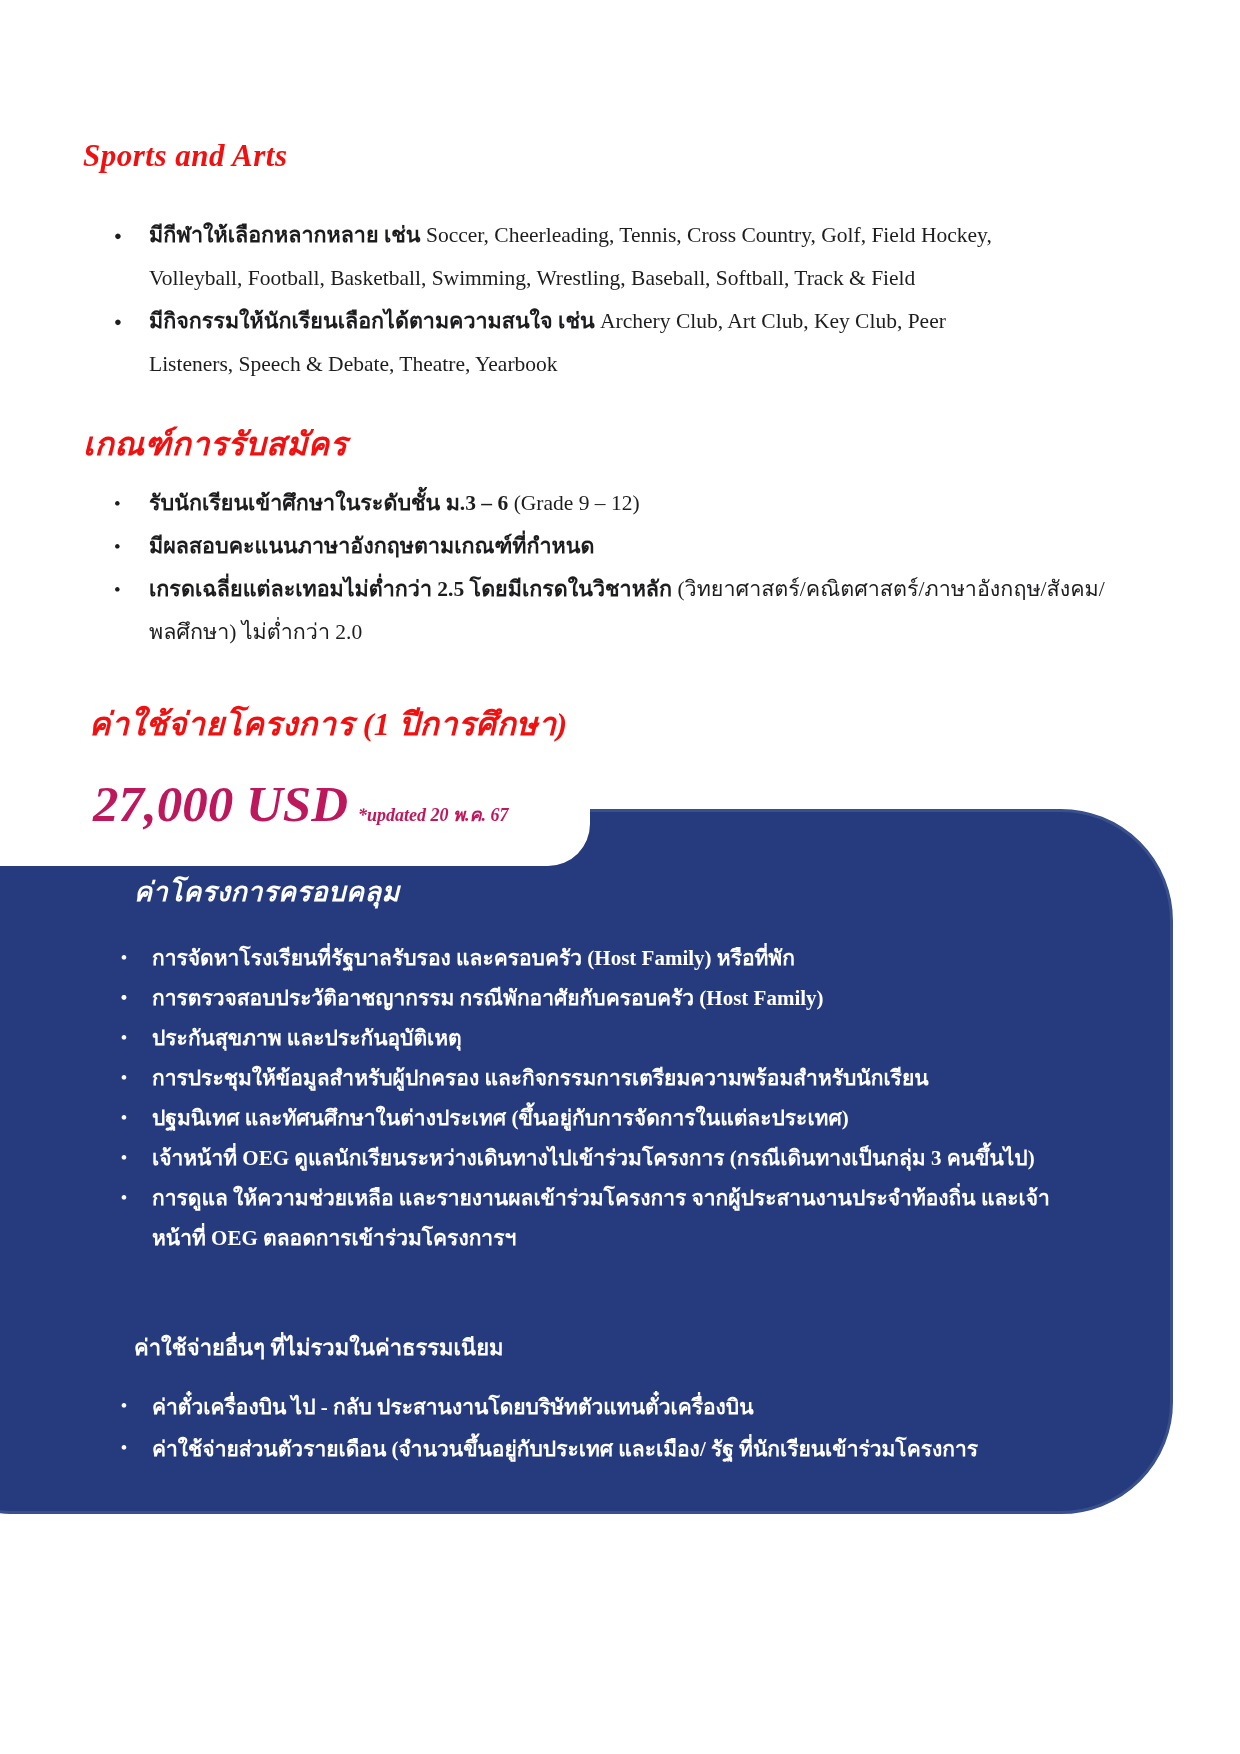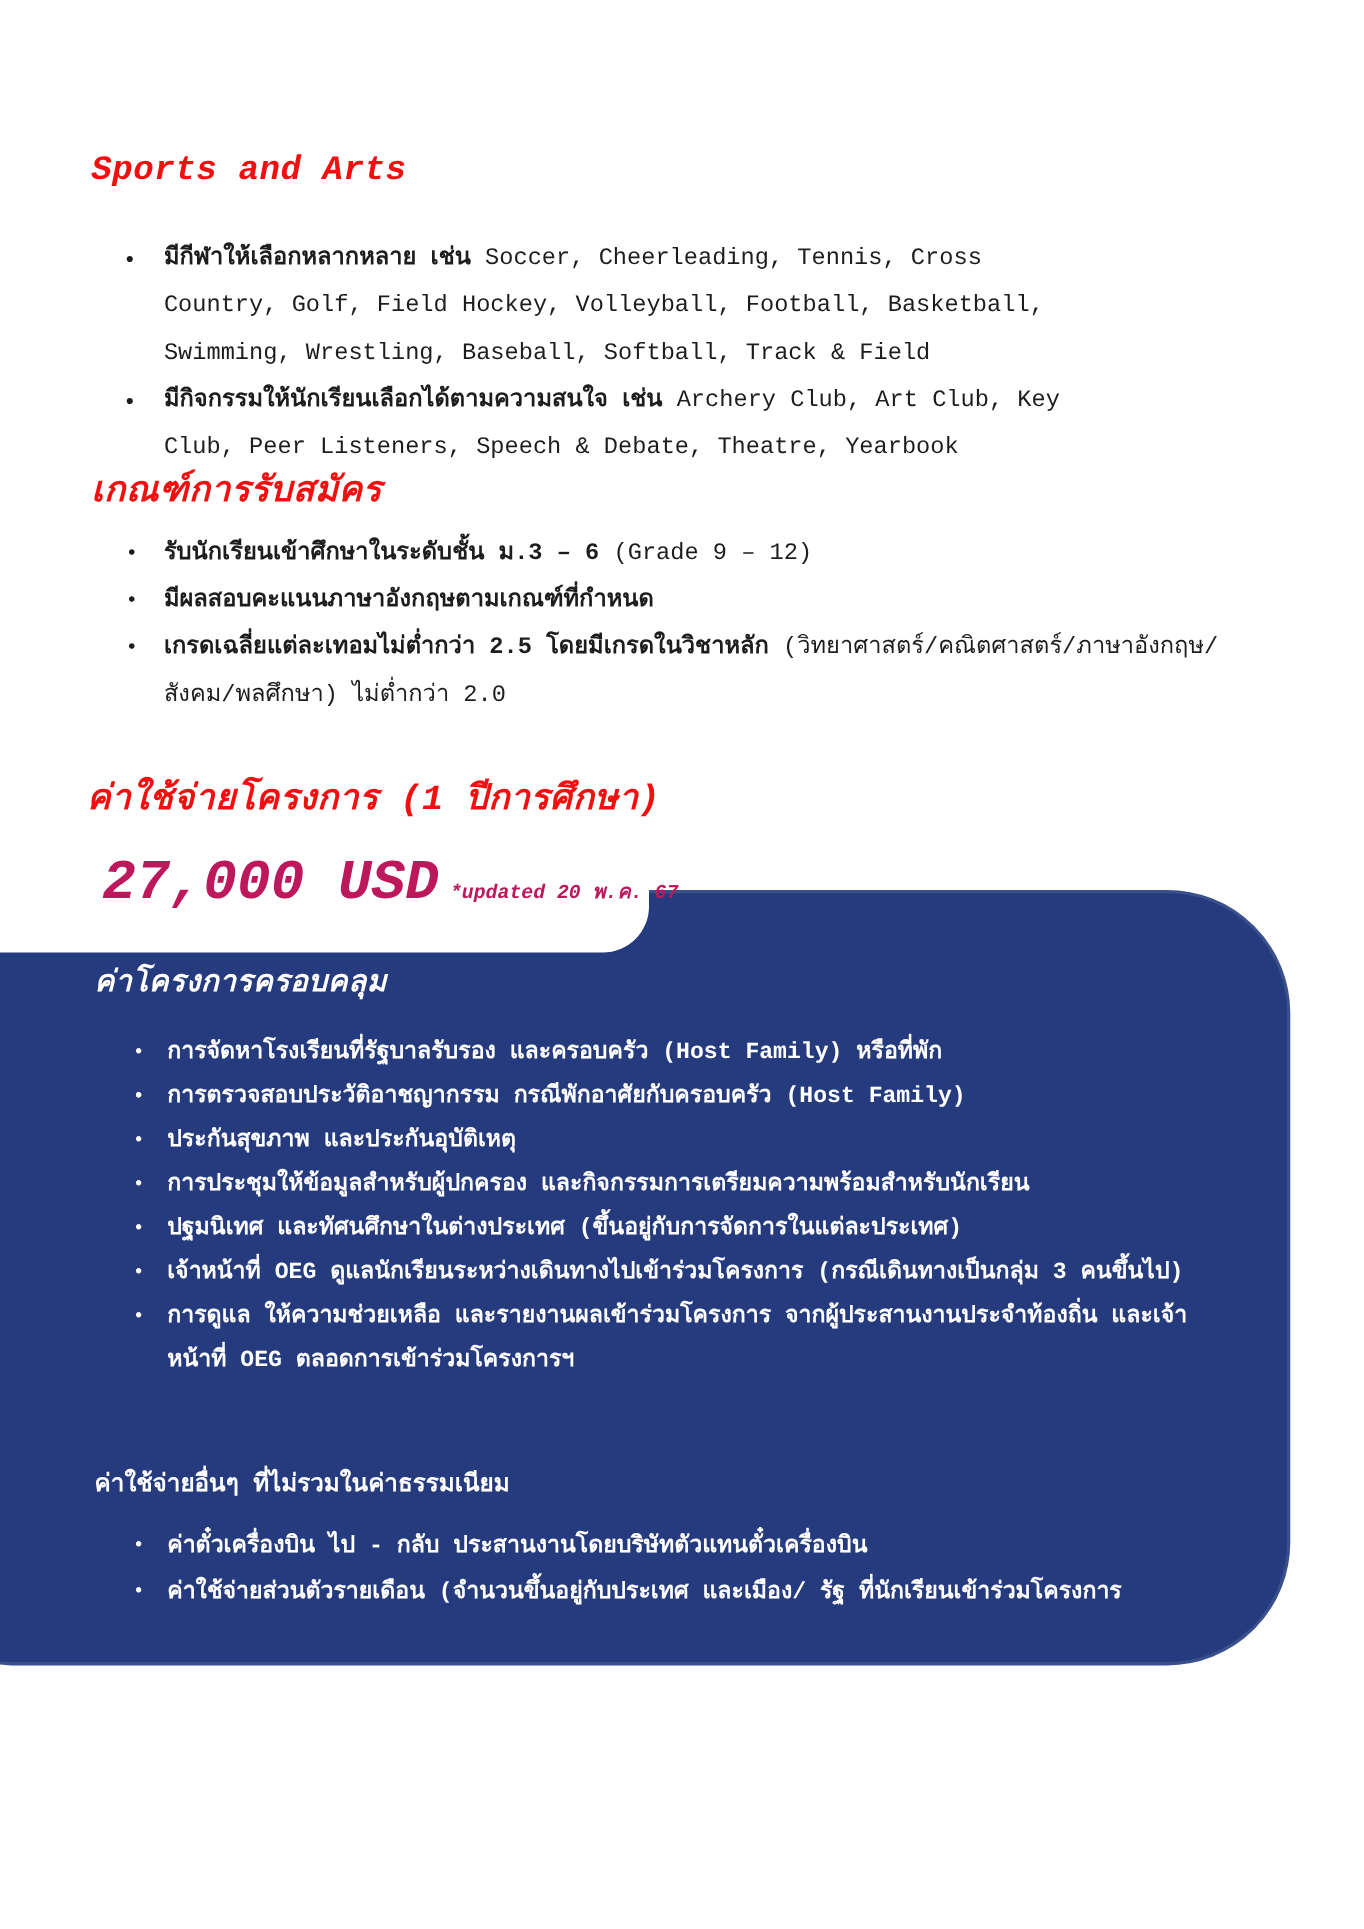--- a/index.html
+++ b/index.html
@@ -1,35 +1,35 @@
 <!DOCTYPE html>
 <html><head>
 <meta charset="utf-8">
 <style>
   html,body{margin:0;padding:0;background:#ffffff;}
   .page{
     position:relative;
     width:1240px;height:1754px;
     background:#ffffff;
     overflow:hidden;
-    font-family:Liberation Mono, monospace;
+    font-family:Liberation Serif, serif;
     color:#1d1d1f;
   }
   
   .red-head{
     position:absolute;
     font-style:italic;
     font-weight:bold;
     color:#f1100f;
     letter-spacing:.5px;
     white-space:nowrap;
   }
   #sports-title{left:83px;top:138px;font-size:31px;}
   #criteria-title{left:83px;top:418px;font-size:32px;}
-  #cost-title{left:79px;top:698px;font-size:32px;}
+  #cost-title{left:89px;top:698px;font-size:32px;}
 
   
   ul.doclist{list-style:none;margin:0;padding:0;position:absolute;}
   ul.doclist li{
     position:relative;
     padding-left:36px;
     font-size:21.5px;
     line-height:43px;
   }
   .blt{
@@ -68,21 +68,21 @@
   }
   
   #panel-notch{
     position:absolute;
     left:0;top:804px;
     width:590px;height:62px;
     background:#ffffff;
     border-radius:0 0 42px 0;
     z-index:2;
   }
-  .panel-text{position:absolute;z-index:3;color:#ffffff;}
+  .panel-text{position:absolute;z-index:3;color:#ffffff;margin-left:48px;}
   #coverage-title{
     left:86px;top:870px;
     font-size:27px;font-weight:bold;font-style:italic;
     letter-spacing:.5px;
   }
   ul.bluelist{list-style:none;margin:0;padding:0;position:absolute;z-index:3;color:#ffffff;}
   ul.bluelist li{
     position:relative;
     padding-left:32px;
     font-size:21px;

